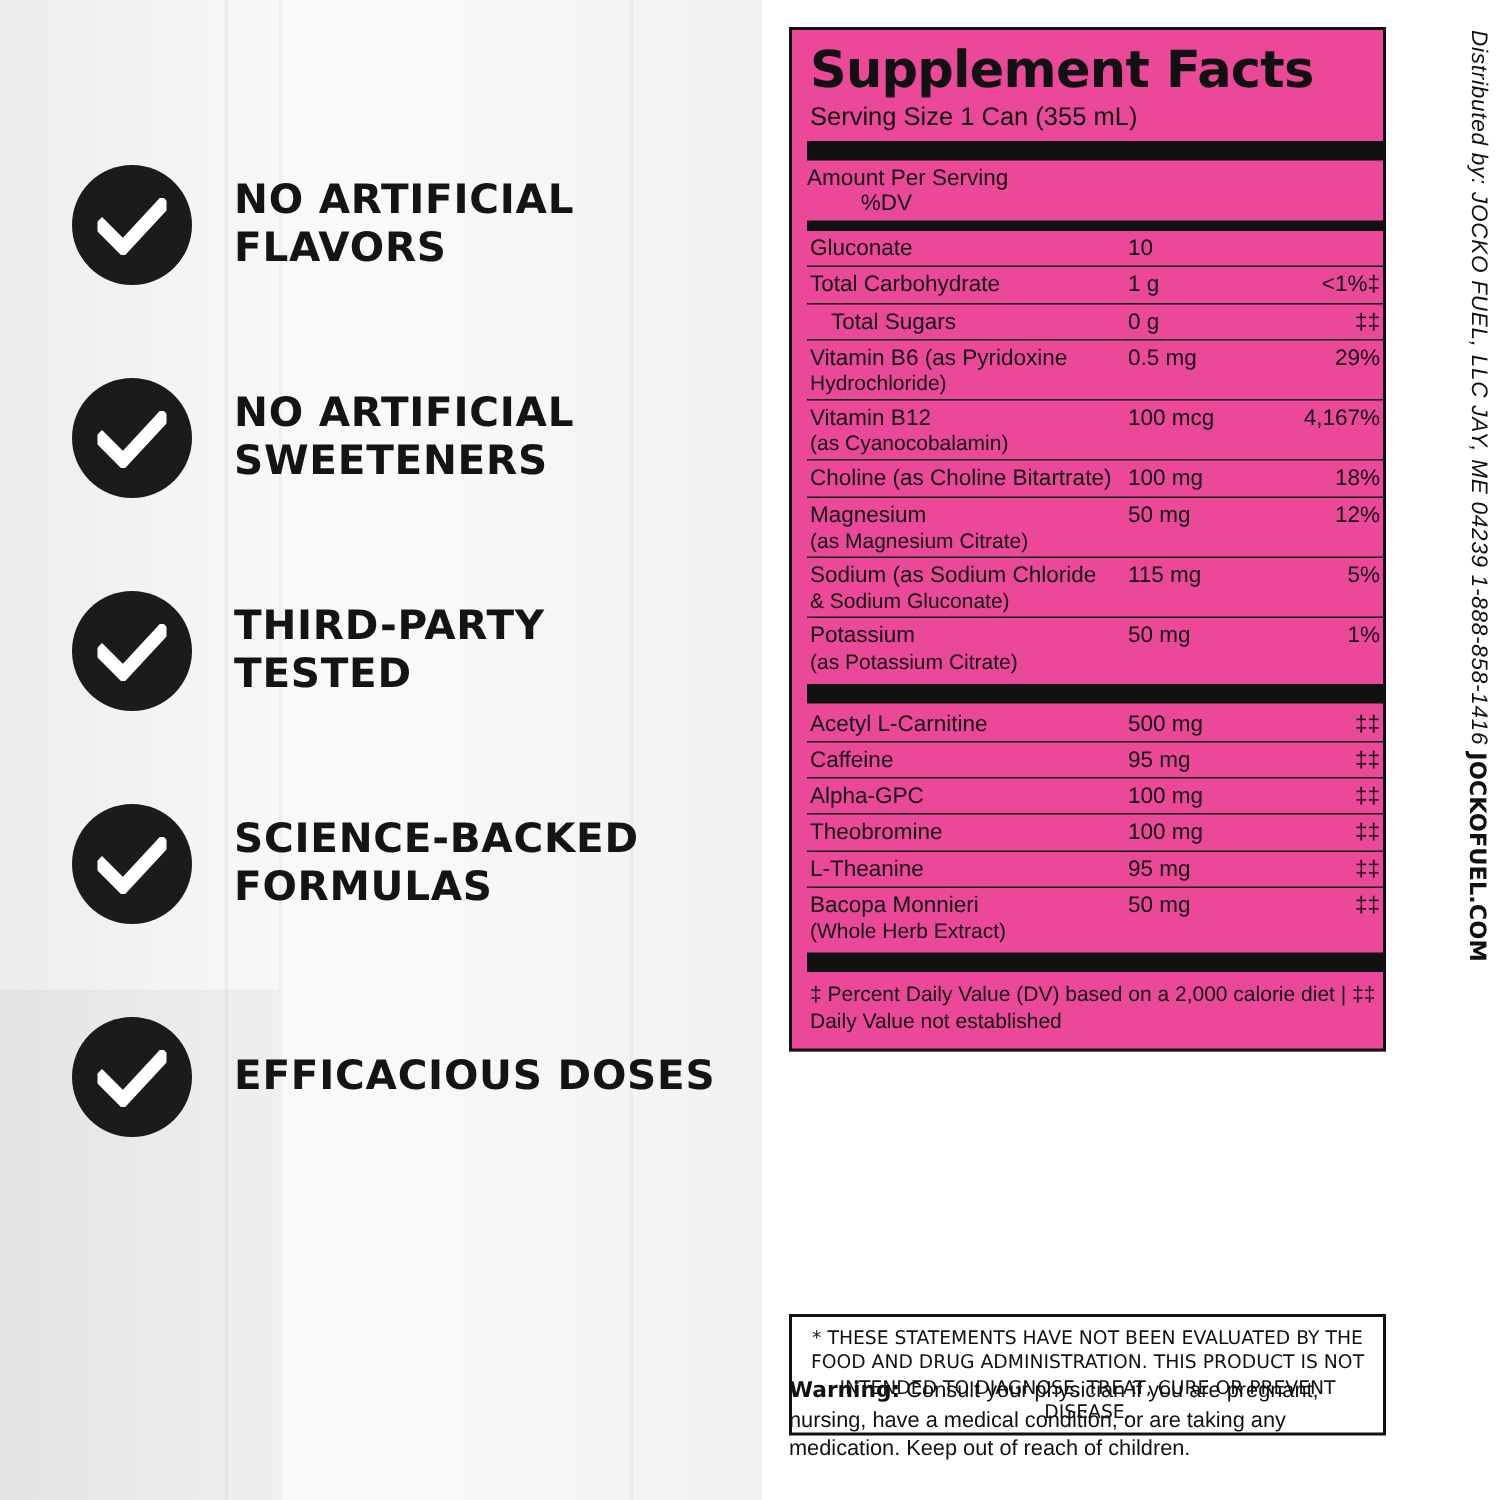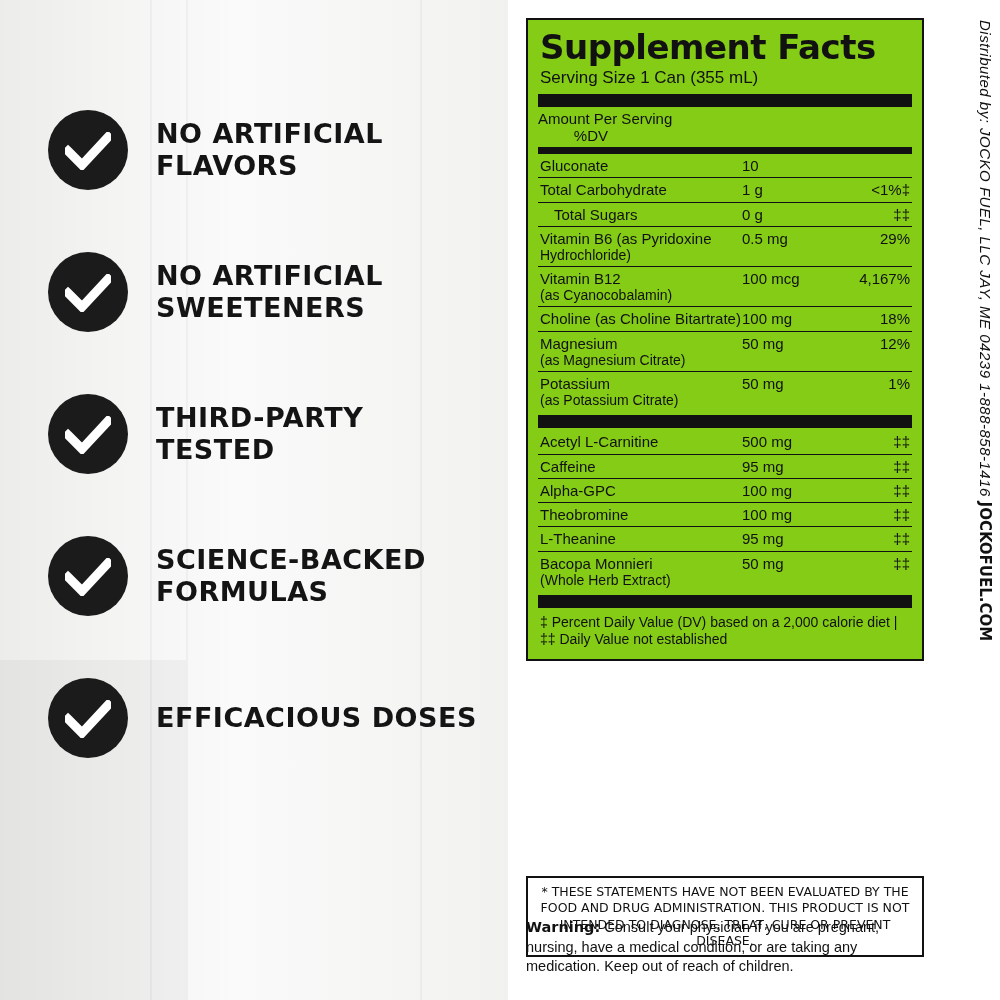--- a/index.html
+++ b/index.html
@@ -82,23 +82,23 @@
     width: 492px;
     height: 1000px;
     background: #ffffff;
   }
   .facts-box {
     position: absolute;
     left: 18px;
     top: 18px;
     width: 398px;
     border: 2px solid #111;
-    background: #84cc16;
+    background: #ec4899;
     box-sizing: border-box;
-    padding: 8px 10px 8px 10px;
+    padding: 8px 0 8px 10px;
   }
   .facts-title {
     font-family: "DejaVu Sans", sans-serif;
     font-weight: bold;
     font-size: 34px;
     line-height: 1;
     letter-spacing: -0.5px;
     color: #111;
     margin: 2px 0 4px 2px;
   }
@@ -338,20 +338,28 @@
     <div class="nrow">
       <span class="nm">
         <span>Magnesium</span>
         <span class="sub">(as Magnesium Citrate)</span>
       </span>
       <span class="amt">50 mg</span>
       <span class="dv">12%</span>
     </div>
     <div class="nrow">
       <span class="nm">
+        <span>Sodium (as Sodium Chloride</span>
+        <span class="sub">&amp; Sodium Gluconate)</span>
+      </span>
+      <span class="amt">115 mg</span>
+      <span class="dv">5%</span>
+    </div>
+    <div class="nrow">
+      <span class="nm">
         <span>Potassium</span>
         <span class="sub">(as Potassium Citrate)</span>
       </span>
       <span class="amt">50 mg</span>
       <span class="dv">1%</span>
     </div>
 
     <div class="bar-thick" style="margin-top:4px"></div>
 
     <div class="nrow first" style="padding-top:5px">

